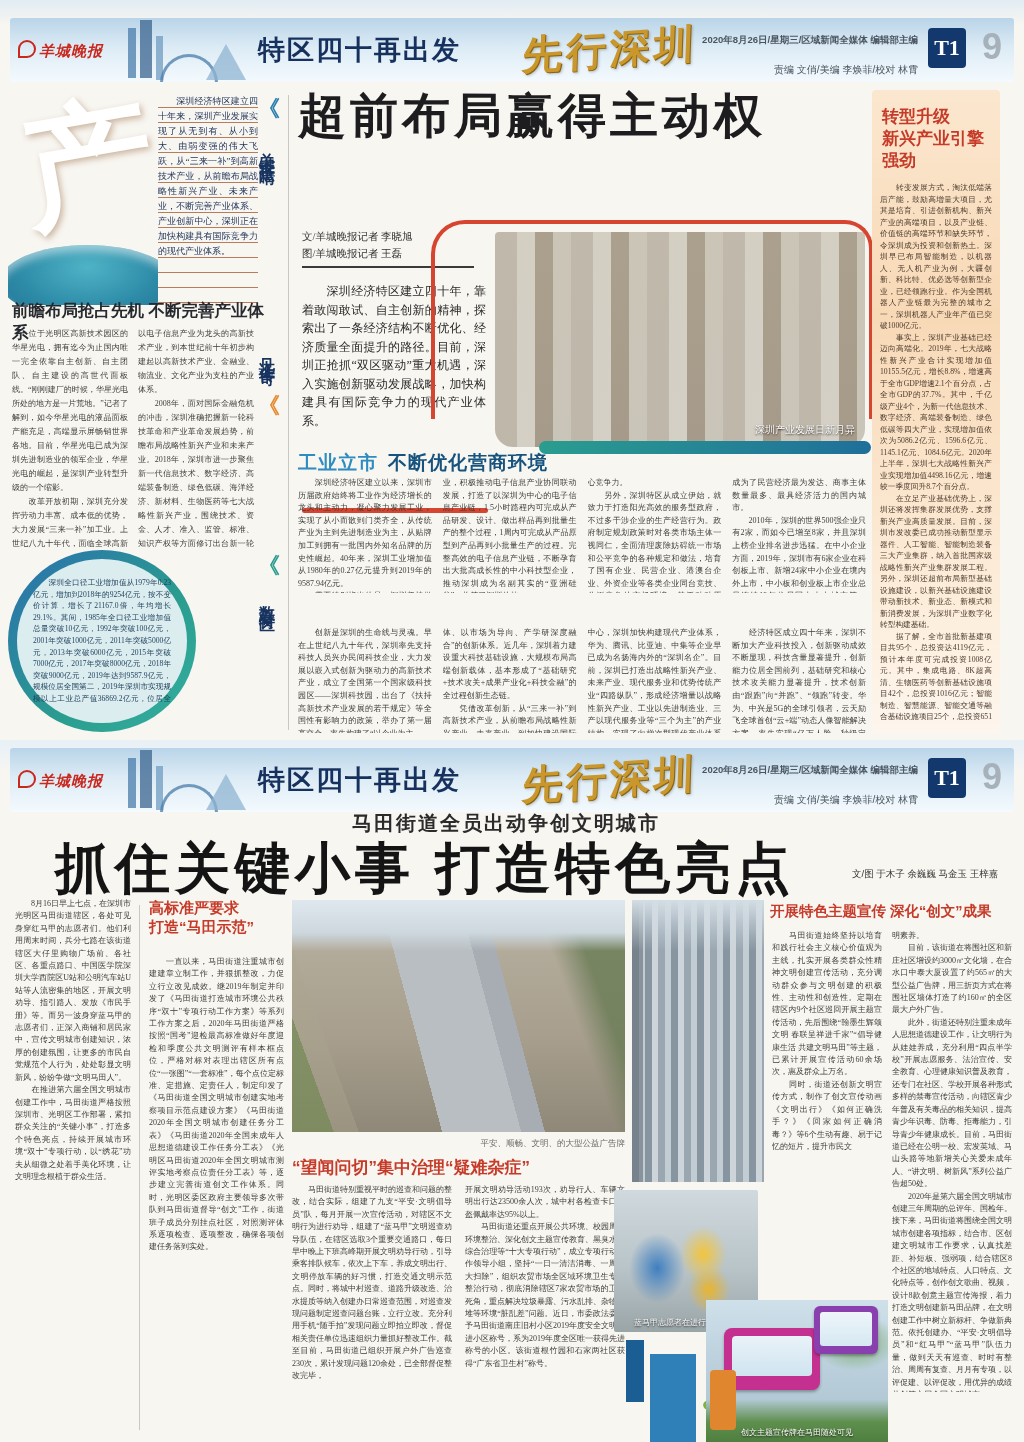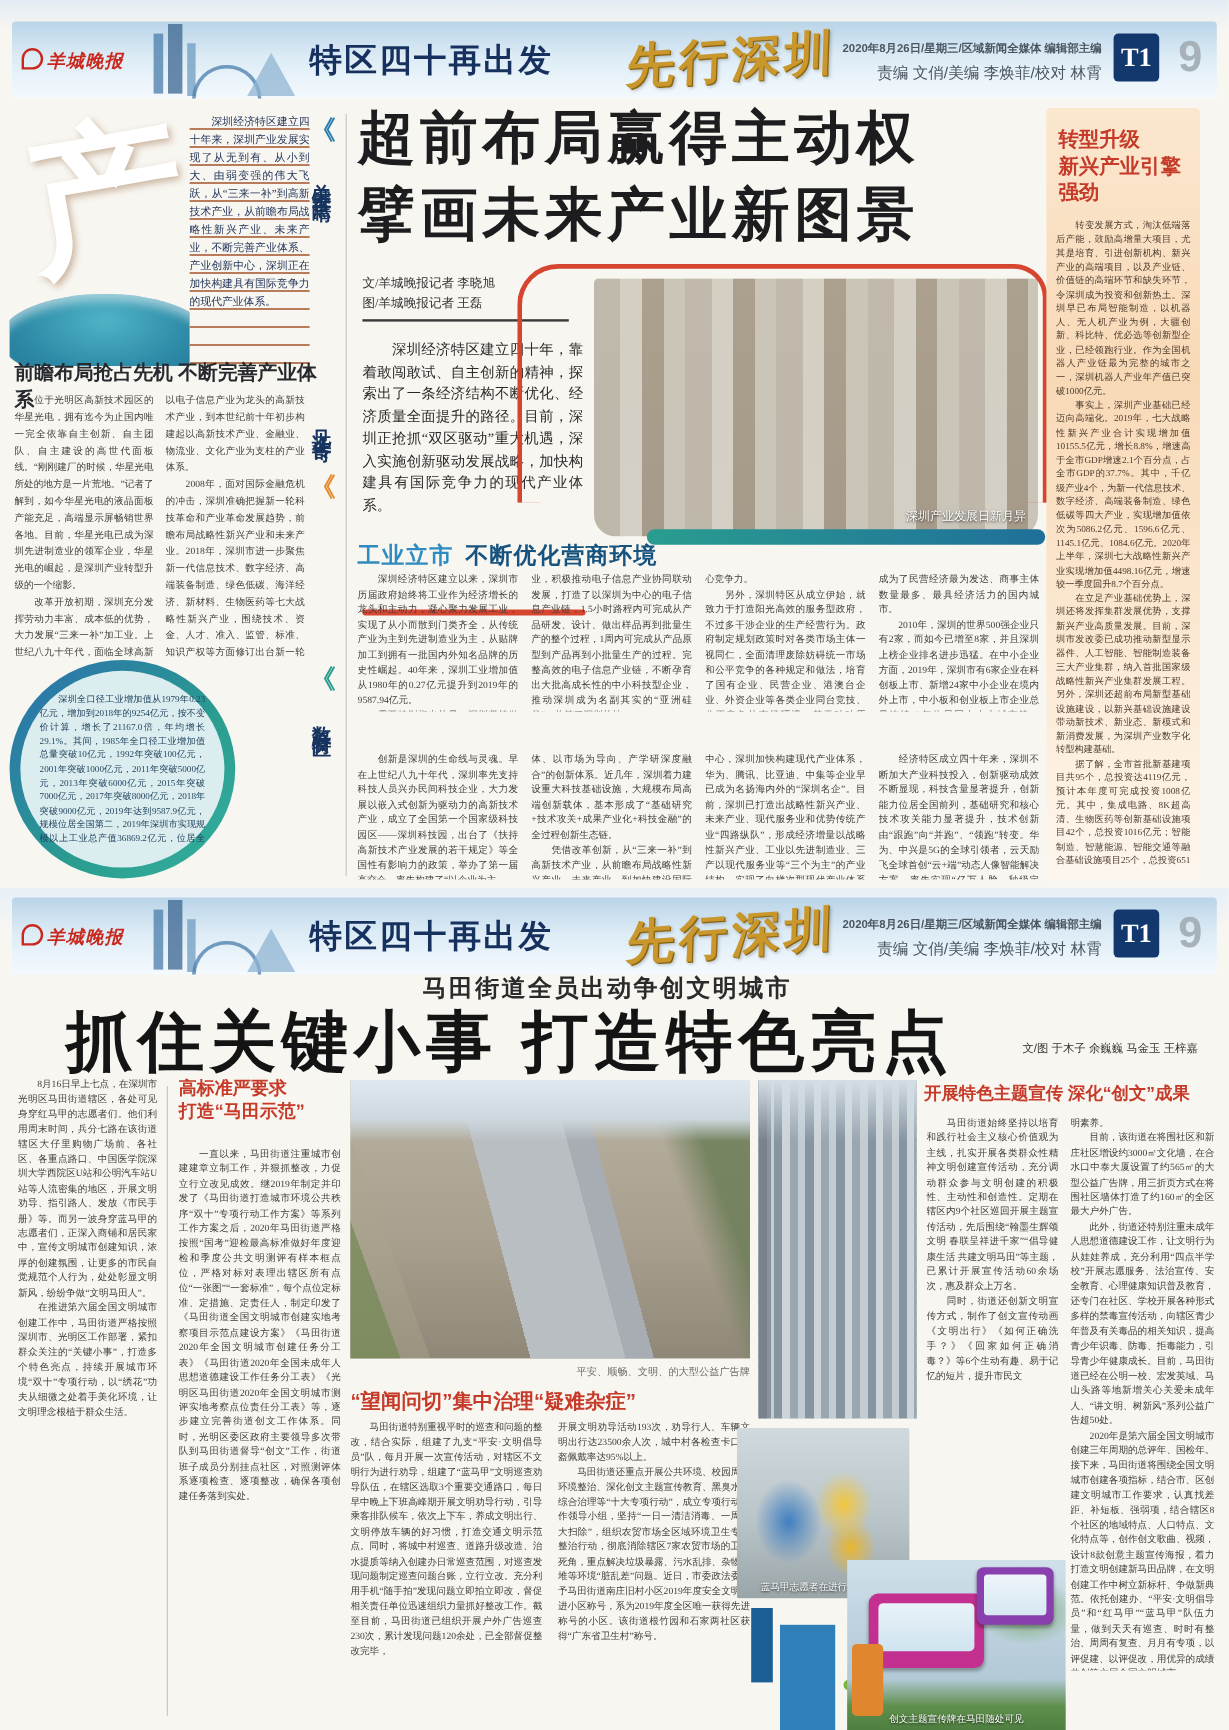--- a/index.html
+++ b/index.html
@@ -30,21 +30,21 @@
   .sky.pyr{left:196px;top:26px;width:0;height:0;border-left:20px solid transparent;
     border-right:20px solid transparent;border-bottom:36px solid #8fb4d2;}
   .hdr-banner{position:absolute;left:248px;top:14px;font-family:"Liberation Sans",sans-serif;
     font-weight:900;font-size:27px;color:#16315e;letter-spacing:2px;}
   .hdr-calli{position:absolute;left:512px;top:4px;font-size:40px;font-weight:bold;
     color:#c9972b;transform:rotate(-4deg) skewX(-6deg);
     text-shadow:1px 1px 0 #8a6410,2px 2px 3px rgba(0,0,0,.25);letter-spacing:4px;}
   .hdr-meta{position:absolute;right:96px;top:16px;text-align:right;
     font-family:"Liberation Sans",sans-serif;color:#4a5560;}
   .hdr-meta .l1{font-size:9.5px;font-weight:bold;}
-  .hdr-meta .l2{font-size:13px;margin-top:5px;}
+  .hdr-meta .l2{font-size:10px;margin-top:16px;}
   .hdr-badge{position:absolute;right:48px;top:10px;width:38px;height:40px;
     background:#12386e;color:#fff;border-radius:4px;text-align:center;
     font-family:"Liberation Serif",serif;font-size:22px;font-weight:bold;line-height:40px;}
   .hdr-pagenum{position:absolute;right:12px;top:8px;font-size:36px;font-weight:bold;
     color:#a7b1ba;font-family:"Liberation Sans",sans-serif;}
 
   
   .txt{white-space:pre-line;text-align:justify;overflow:hidden;}
   .vlabel{position:absolute;writing-mode:vertical-rl;font-family:"Liberation Sans",sans-serif;
     font-weight:900;font-size:16px;color:#17335f;letter-spacing:4px;}
@@ -213,21 +213,20 @@
     <div class="ring-in">
         <div class="txt">　　深圳全口径工业增加值从1979年0.23亿元，增加到2018年的9254亿元，按不变价计算，增长了21167.0倍，年均增长29.1%。其间，1985年全口径工业增加值总量突破10亿元，1992年突破100亿元，2001年突破1000亿元，2011年突破5000亿元，2013年突破6000亿元，2015年突破7000亿元，2017年突破8000亿元，2018年突破9000亿元，2019年达到9587.9亿元，规模位居全国第二，2019年深圳市实现规模以上工业总产值36869.2亿元，位居全国大中城市首位。</div>
       </div>
   </div>
   <div class="chev" style="left:258px;top:555px;color:#2a9d8f;">《</div>
   <div class="vlabel" style="left:256px;top:592px;">数看特区</div>
   <div class="vrule" style="left:288px;top:95px;height:635px;"></div>
 
   <div class="m-headline">
     <div>超前布局赢得主动权</div>
-    <div>擘画未来产业新图景</div>
   </div>
   <div class="m-byline">
     <div>文/羊城晚报记者 李晓旭</div>
     <div>图/羊城晚报记者 王磊</div>
   </div>
   <div class="m-rule"></div>
   <div class="m-lead txt">　　深圳经济特区建立四十年，靠着敢闯敢试、自主创新的精神，探索出了一条经济结构不断优化、经济质量全面提升的路径。目前，深圳正抢抓“双区驱动”重大机遇，深入实施创新驱动发展战略，加快构建具有国际竞争力的现代产业体系。</div>
   <div class="m-redrule"></div>
   <div class="m-photo">
     <div class="m-photo-cap">深圳产业发展日新月异</div>

